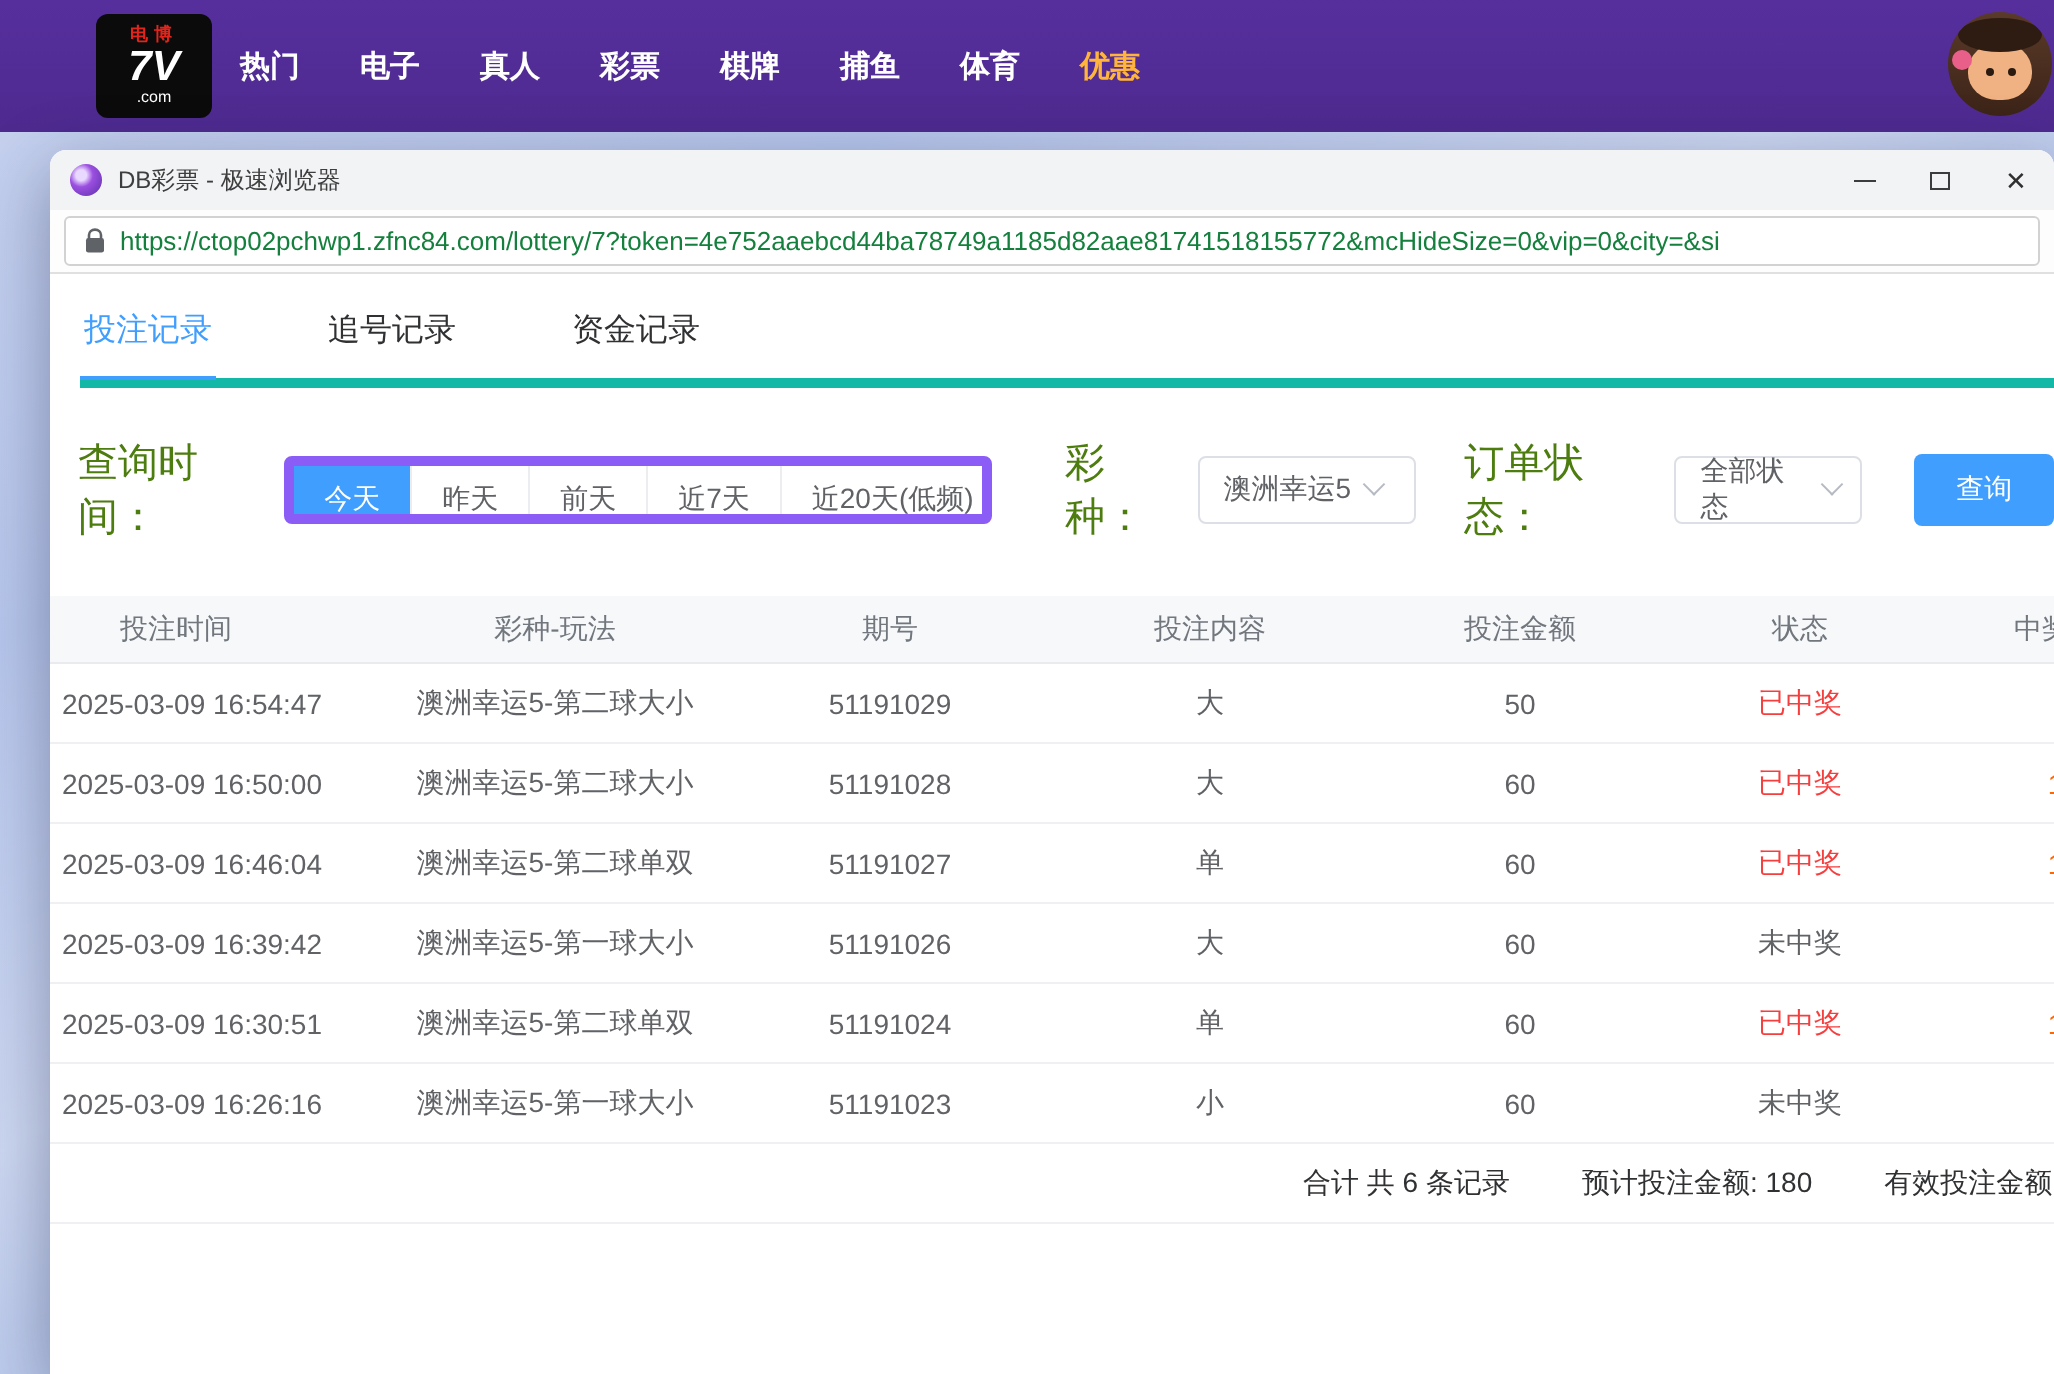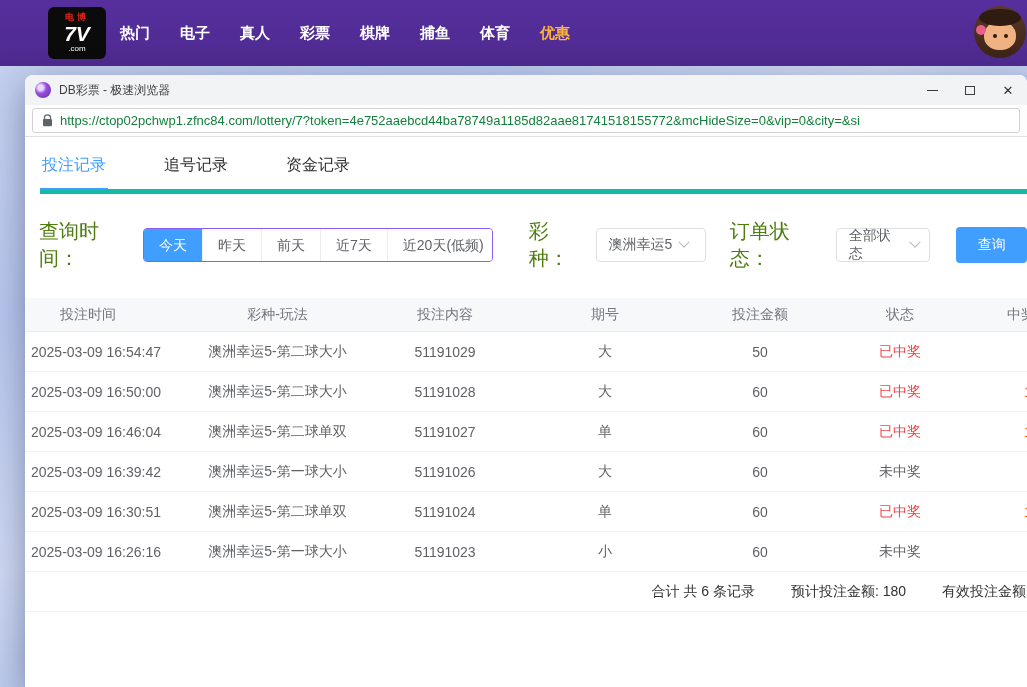--- a/index.html
+++ b/index.html
@@ -48,21 +48,21 @@
   .page { flex:1; background:#fff; overflow:hidden; }
 
   
   .tabs { display:flex; gap:54px; margin:10px 0 0 15px; border-bottom:5px solid #14b8a6; }
   .tab { font-size:16px; color:#303133; padding:8px 2px 12px; cursor:pointer; }
   .tab.active { color:#409eff; border-bottom:2px solid #409eff; margin-bottom:-1px; }
 
   
   .filters { display:flex; align-items:center; margin:24px 0 0 14px; }
   .flabel { font-size:20px; color:#4d7c0f; }
-  .btn-group { display:flex; border:1px solid #8b5cf6; border-radius:4px; overflow:hidden; height:34px; margin-left:6px; background:#fff; }
+  .btn-group { display:flex; border:5px solid #8b5cf6; border-radius:4px; overflow:hidden; height:34px; margin-left:6px; background:#fff; }
   .btn-group .opt { padding:0 15px; line-height:32px; font-size:14px; color:#606266; background:#fff;
     border-left:1px solid #ebedf0; cursor:pointer; white-space:nowrap; }
   .btn-group .opt:first-child { border-left:none; }
   .btn-group .opt.active { background:#409eff; color:#fff; }
   .ml-lg { margin-left:36px; }
   .ml-md { margin-left:24px; }
   .select { display:flex; align-items:center; border:1px solid #dcdfe6; border-radius:4px;
     height:34px; padding:0 10px 0 12px; font-size:14px; color:#606266; background:#fff; cursor:pointer; margin-left:8px; }
   .select.w-lottery { width:112px; }
   .select.w-status { width:96px; }
@@ -170,22 +170,22 @@
           <span>全部状态</span>
           <i class="chev"></i>
         </div>
         <button class="query-btn">查询</button>
       </div>
 
       <div class="table">
         <div class="trow thead">
           <div class="c c1">投注时间</div>
           <div class="c c2">彩种-玩法</div>
+          <div class="c c3">期号</div>
           <div class="c c4">投注内容</div>
-          <div class="c c3">期号</div>
           <div class="c c5">投注金额</div>
           <div class="c c6">状态</div>
           <div class="c c7">中奖金额</div>
         </div>
 
         <div class="trow">
           <div class="c c1">2025-03-09 16:54:47</div>
           <div class="c c2">澳洲幸运5-第二球大小</div>
           <div class="c c3">51191029</div>
           <div class="c c4">大</div>

